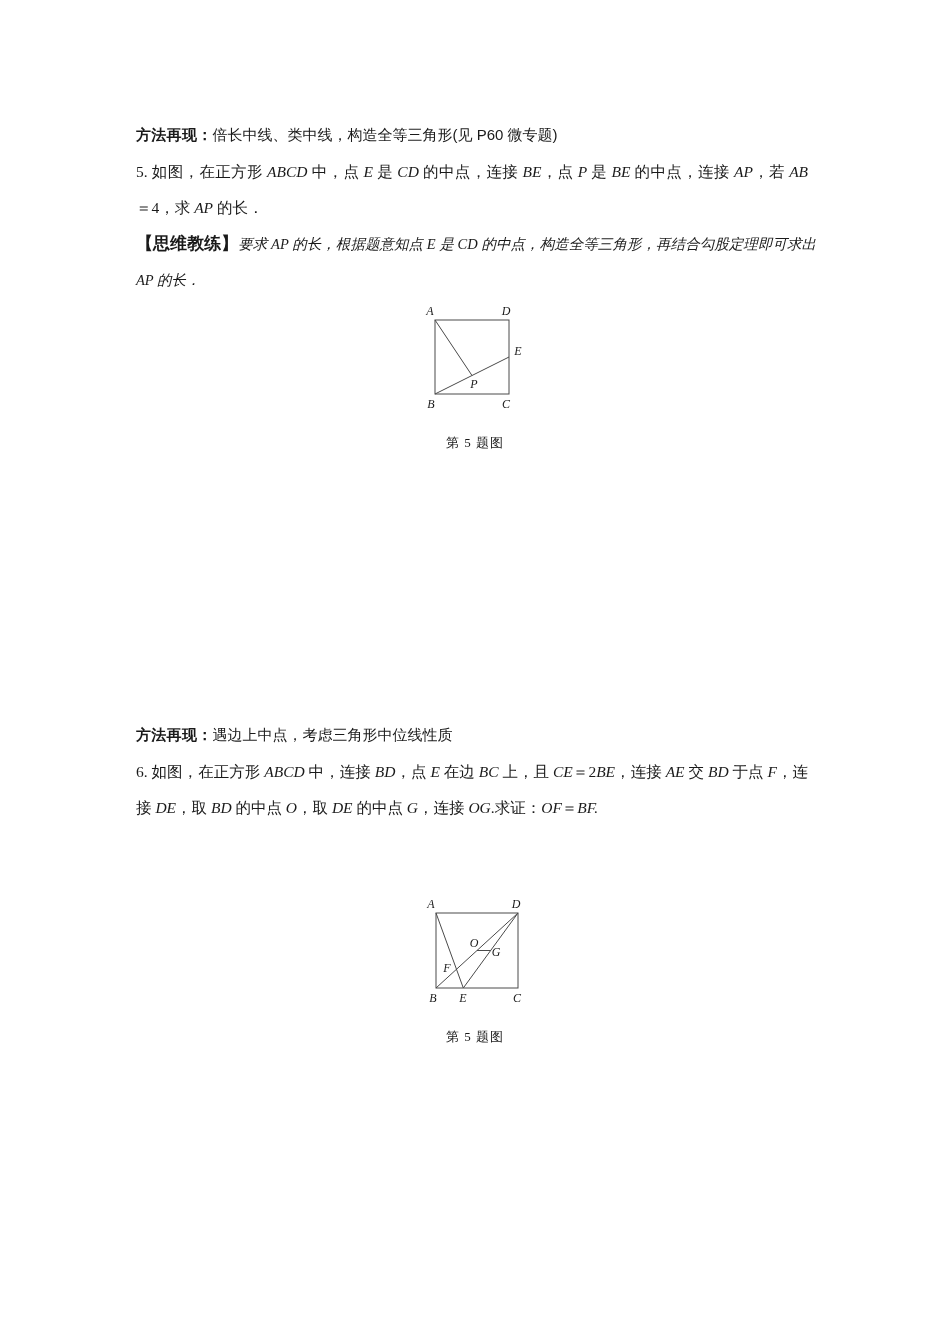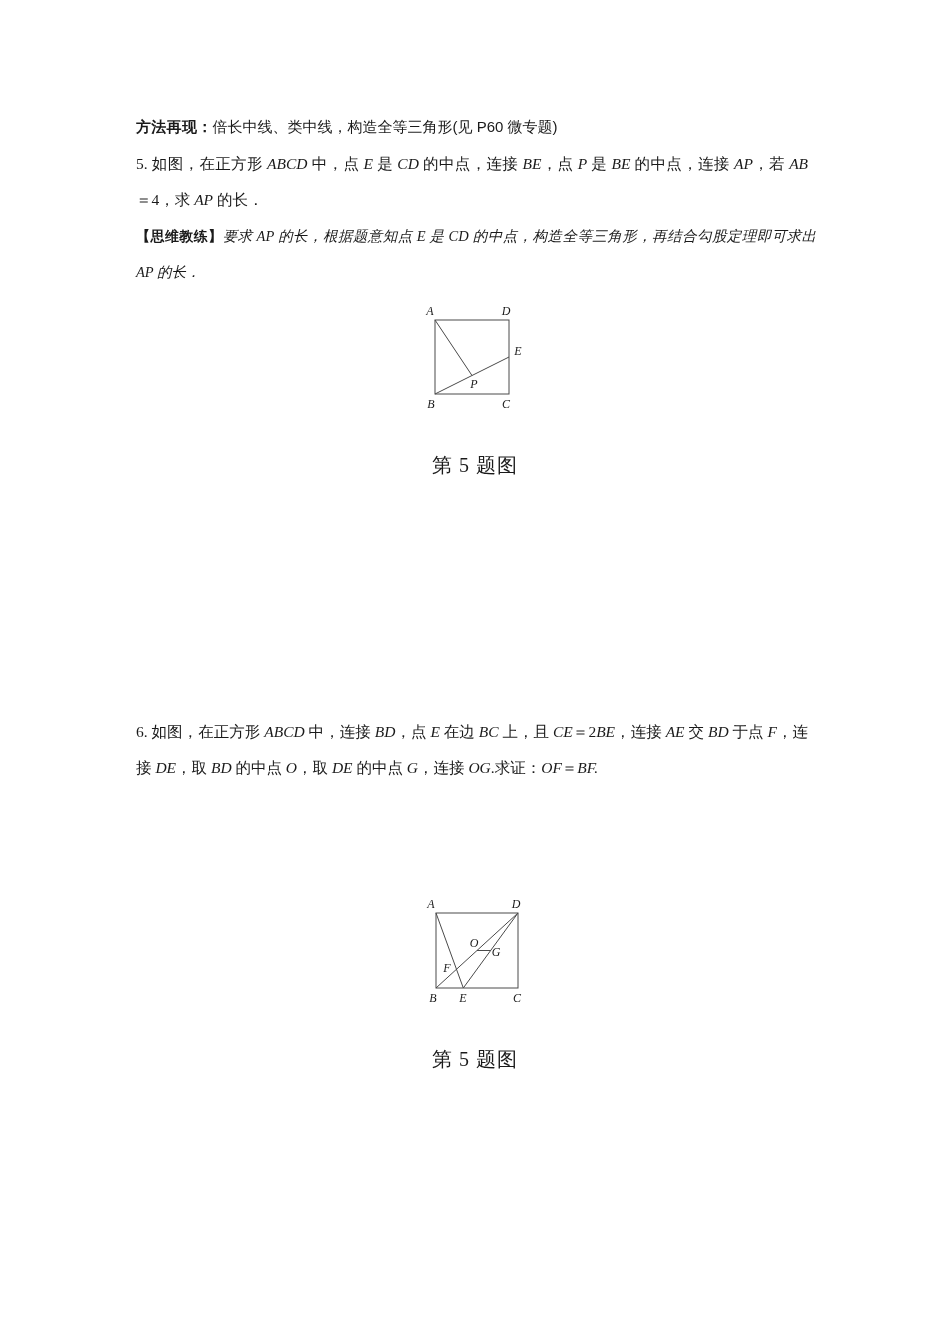--- a/index.html
+++ b/index.html
@@ -26,21 +26,21 @@
     position: absolute;
     left: 136px;
     top: 112px;
     width: 680px;
   }
 
   
   .method-line {
     font-size: 15.5px;
     line-height: 30px;
-    margin: 0 0 4px 0;
+    margin: 8px 0 4px 0;
     white-space: nowrap;
   }
   .method-label {
     font-family: "Liberation Sans", "DejaVu Sans", sans-serif;
     font-weight: bold;
     font-size: 15px;
     letter-spacing: 0.3px;
   }
   .method-text {
     font-family: "Liberation Sans", "DejaVu Sans", sans-serif;
@@ -60,21 +60,21 @@
   .coach {
     font-size: 15px;
     line-height: 36px;
     margin: 0;
     text-align: justify;
     text-justify: inter-character;
   }
   .coach-label {
     font-family: "Liberation Sans", "DejaVu Sans", sans-serif;
     font-weight: bold;
-    font-size: 14px;
+    font-size: 17px;
   }
   .coach-body {
     font-style: italic;
     font-size: 14.5px;
   }
   i.m {
     font-style: italic;
     font-family: "Liberation Serif", "DejaVu Serif", serif;
   }
 
@@ -83,23 +83,23 @@
     position: absolute;
     width: 200px;
     text-align: center;
   }
   .fig-svg-box {
     width: 200px;
     height: 130px;
     margin: 0 auto;
   }
   .fig-caption {
-    font-size: 20px;
+    font-size: 13px;
     font-family: "Liberation Serif", "DejaVu Serif", serif;
-    margin-top: 24px;
+    margin-top: 6px;
     letter-spacing: 1px;
   }
   svg text {
     font-family: "Liberation Serif", "DejaVu Serif", serif;
     font-style: italic;
     font-size: 12px;
     fill: #1a1a1a;
   }
   svg line, svg rect, svg path {
     stroke: #4a4a4a;
@@ -144,20 +144,23 @@
         <text x="131" y="110" text-anchor="middle">C</text>
         <text x="143" y="57" text-anchor="middle">E</text>
         <text x="99" y="90" text-anchor="middle">P</text>
       </svg>
     </div>
     <div class="fig-caption">第 5 题图</div>
   </div>
 
   <div class="content" style="top:712px;">
 
+    <p class="method-line">
+      <span class="method-label">方法再现：</span><span class="method-text">遇边上中点，考虑三角形中位线性质</span>
+    </p>
 
     <p class="problem">
       <span class="num">6.</span>
       <span>如图，在正方形 <i class="m">ABCD</i> 中，连接 <i class="m">BD</i>，点 <i class="m">E</i> 在边 <i class="m">BC</i> 上，且 <i class="m">CE</i>＝2<i class="m">BE</i>，连接 <i class="m">AE</i> 交 <i class="m">BD</i> 于点 <i class="m">F</i>，连接 <i class="m">DE</i>，取 <i class="m">BD</i> 的中点 <i class="m">O</i>，取 <i class="m">DE</i> 的中点 <i class="m">G</i>，连接 <i class="m">OG</i>.求证：<i class="m">OF</i>＝<i class="m">BF.</i></span>
     </p>
 
   </div>
 
   <div class="figure-wrap" style="left:375px; top:892px;">
     <div class="fig-svg-box">

